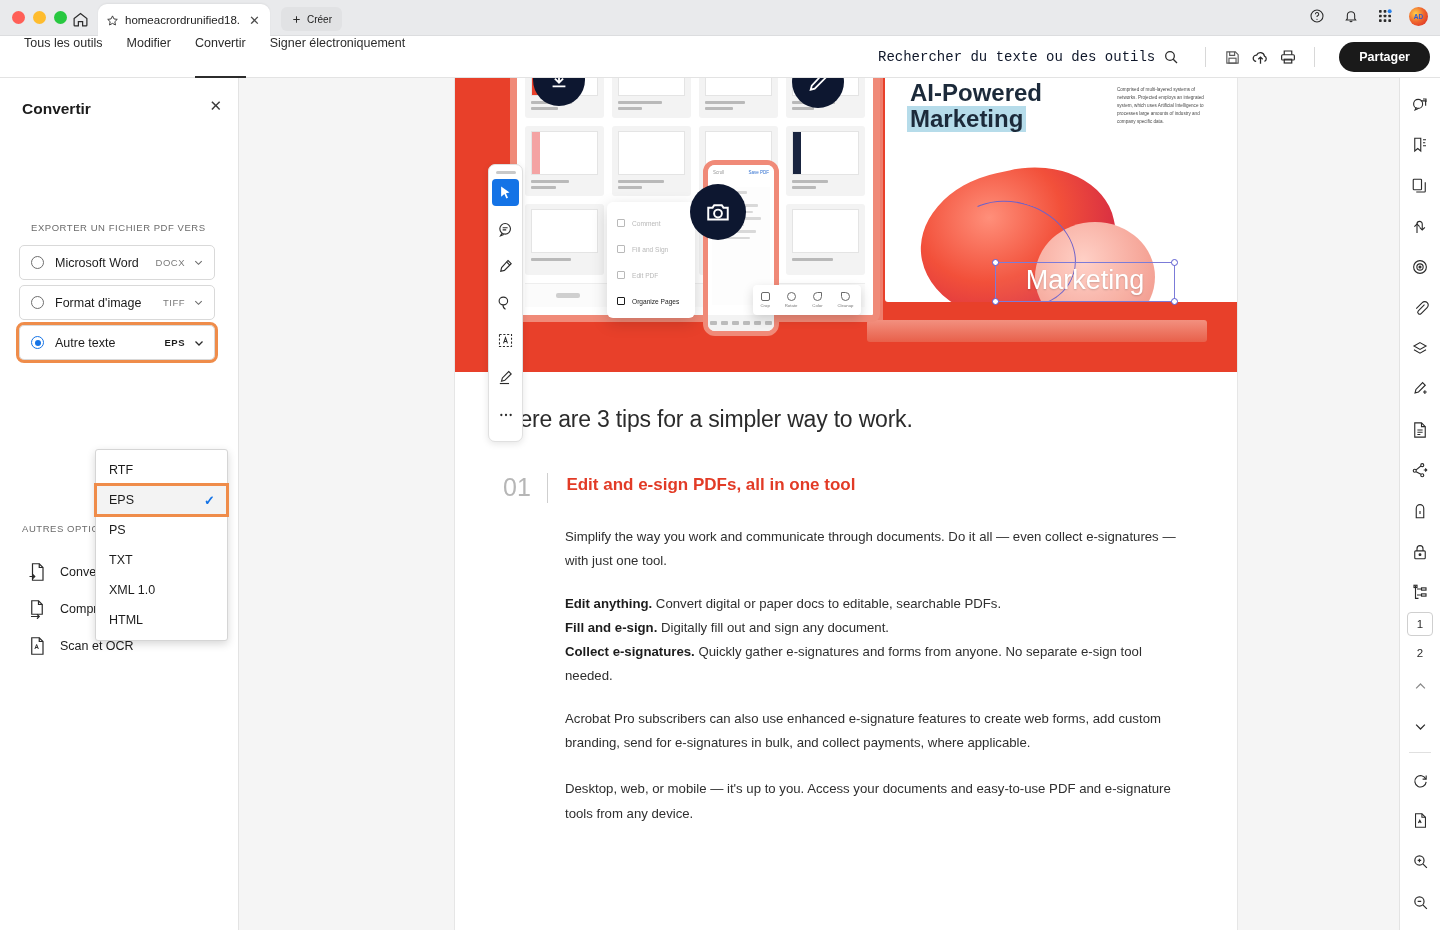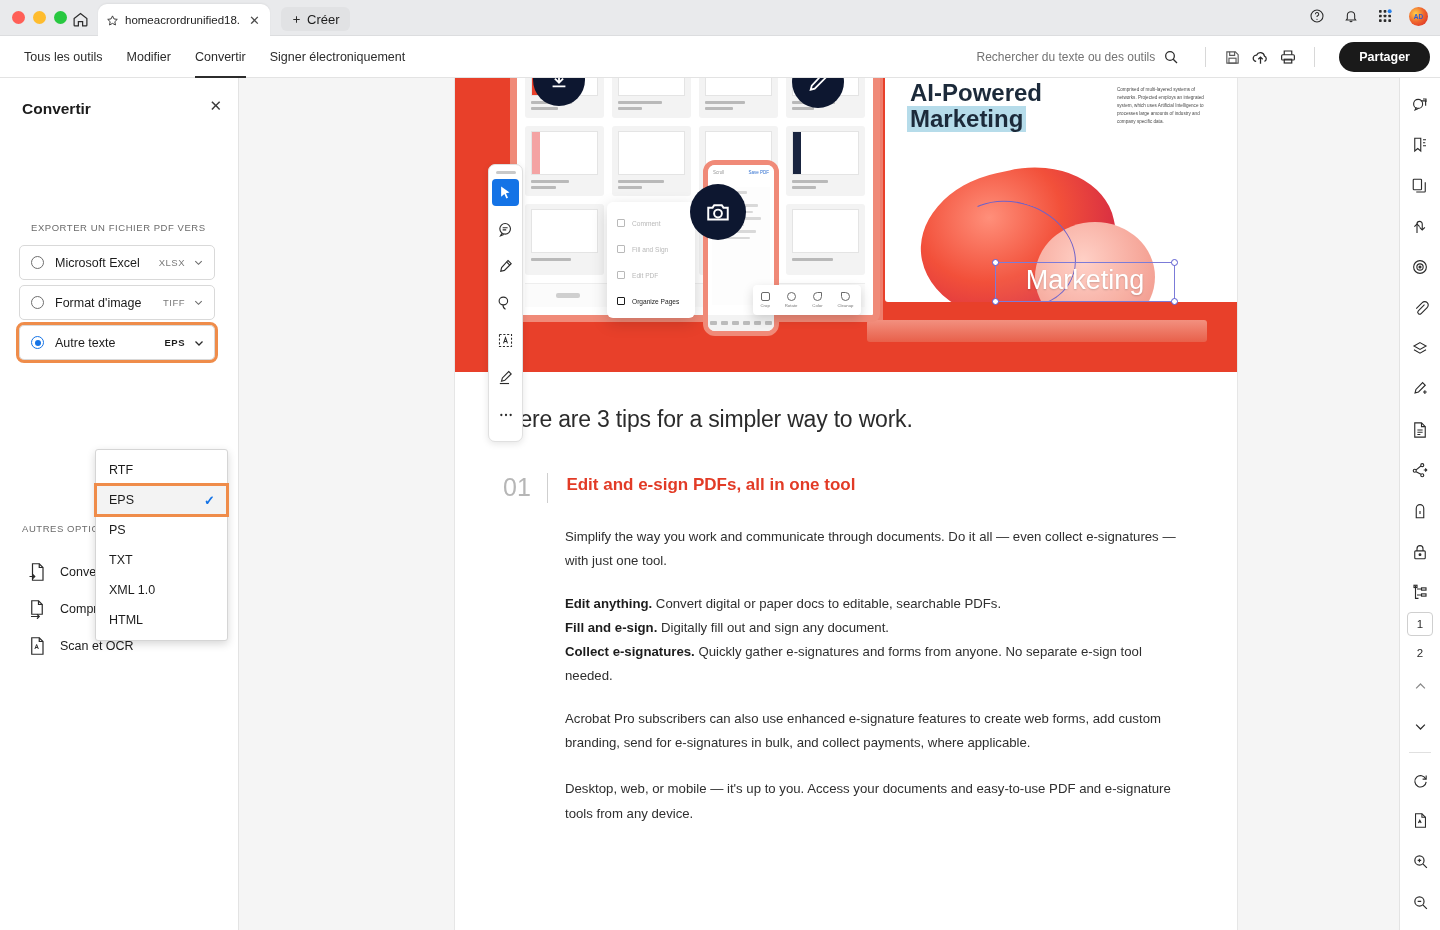--- a/index.html
+++ b/index.html
@@ -28,48 +28,48 @@
   }
   .tab .star { width:13px; height:13px; flex:0 0 auto; }
   .tab .title {
     font-size:11.5px; color:#1c1c1c; white-space:nowrap; overflow:hidden;
     text-overflow:clip; flex:1 1 auto;
   }
   .tab .x { font-size:13px; color:#4a4a4a; line-height:1; padding:0 2px; }
   .new-tab {
     position:absolute; left:281px; top:7px; height:24px;
     display:flex; align-items:center; gap:5px; padding:0 10px;
-    border-radius:6px; background:#e1e2e4; font-size:13px; color:#1c1c1c;
+    border-radius:6px; background:#e1e2e4; font-size:10px; color:#1c1c1c;
   }
   .chrome-right { position:absolute; right:12px; top:6px; display:flex; align-items:center; gap:14px; }
   .ci { width:20px; height:20px; display:flex; align-items:center; justify-content:center; }
   .avatar {
     width:19px; height:19px; border-radius:50%;
     background:radial-gradient(circle at 35% 35%, #ffd24a 0%, #f06a2e 45%, #d61f26 100%);
     display:flex;align-items:center;justify-content:center;
   }
   .avatar span{ font-size:6.5px; color:#2b5bd7; font-weight:bold;}
 
   
   .menubar {
     position:absolute; left:0; top:36px; width:1440px; height:42px;
     background:#fff; border-bottom:1px solid #e3e3e3;
   }
   .menu-items { position:absolute; left:12px; top:0; height:42px; display:flex; align-items:stretch; }
   .menu-item {
-    display:flex; align-items:center; padding:0 12px;
+    display:flex; align-items:flex-start; padding:0 12px;
     font-size:12.5px; color:#2c2c2c; position:relative;
   }
   .menu-item.active::after{
     content:""; position:absolute; left:12px; right:12px; bottom:0;
     height:2px; background:#2c2c2c;
   }
   .menu-right { position:absolute; right:10px; top:0; height:42px; display:flex; align-items:center; gap:0; }
   .search-box { display:flex; align-items:center; gap:8px; margin-right:14px; }
-  .search-box .ph { font-size:12px; color:#737373; }
+  .search-box .ph { font-size:14px; color:#0f172a;font-family:Liberation Mono, monospace; }
   .vdiv { width:1px; height:20px; background:#d8d8d8; margin:0 12px; }
   .mr-icon { width:28px; height:28px; display:flex; align-items:center; justify-content:center; }
   .share-btn {
     margin-left:12px; height:30px; padding:0 20px; border-radius:15px;
     background:#1a1a1a; color:#fff; font-size:12.5px; font-weight:bold;
     display:flex; align-items:center;
   }
 
   
   .panel {
@@ -391,32 +391,32 @@
     </div>
   </div>
 
   <div class="panel">
     <div class="panel-head">Convertir</div>
     <div class="panel-close">✕</div>
     <div class="panel-sub">EXPORTER UN FICHIER PDF VERS</div>
 
     <div class="fmt-list">
 
-
-
       <div class="fmt-row">
         <span class="radio"></span>
-        <span class="fmt-label">Microsoft Excel</span>
-        <span class="fmt-ext">XLSX</span>
+        <span class="fmt-label">Microsoft Word</span>
+        <span class="fmt-ext">DOCX</span>
         <span class="chev">
           <svg width="11" height="11" viewBox="0 0 24 24" fill="none" stroke="#6b6b6b" stroke-width="2.4">
               <path d="M5 9l7 7 7-7"></path>
             </svg>
         </span>
       </div>
+
+
 
       <div class="fmt-row">
         <span class="radio"></span>
         <span class="fmt-label">Format d'image</span>
         <span class="fmt-ext">TIFF</span>
         <span class="chev">
           <svg width="11" height="11" viewBox="0 0 24 24" fill="none" stroke="#6b6b6b" stroke-width="2.4">
               <path d="M5 9l7 7 7-7"></path>
             </svg>
         </span>

